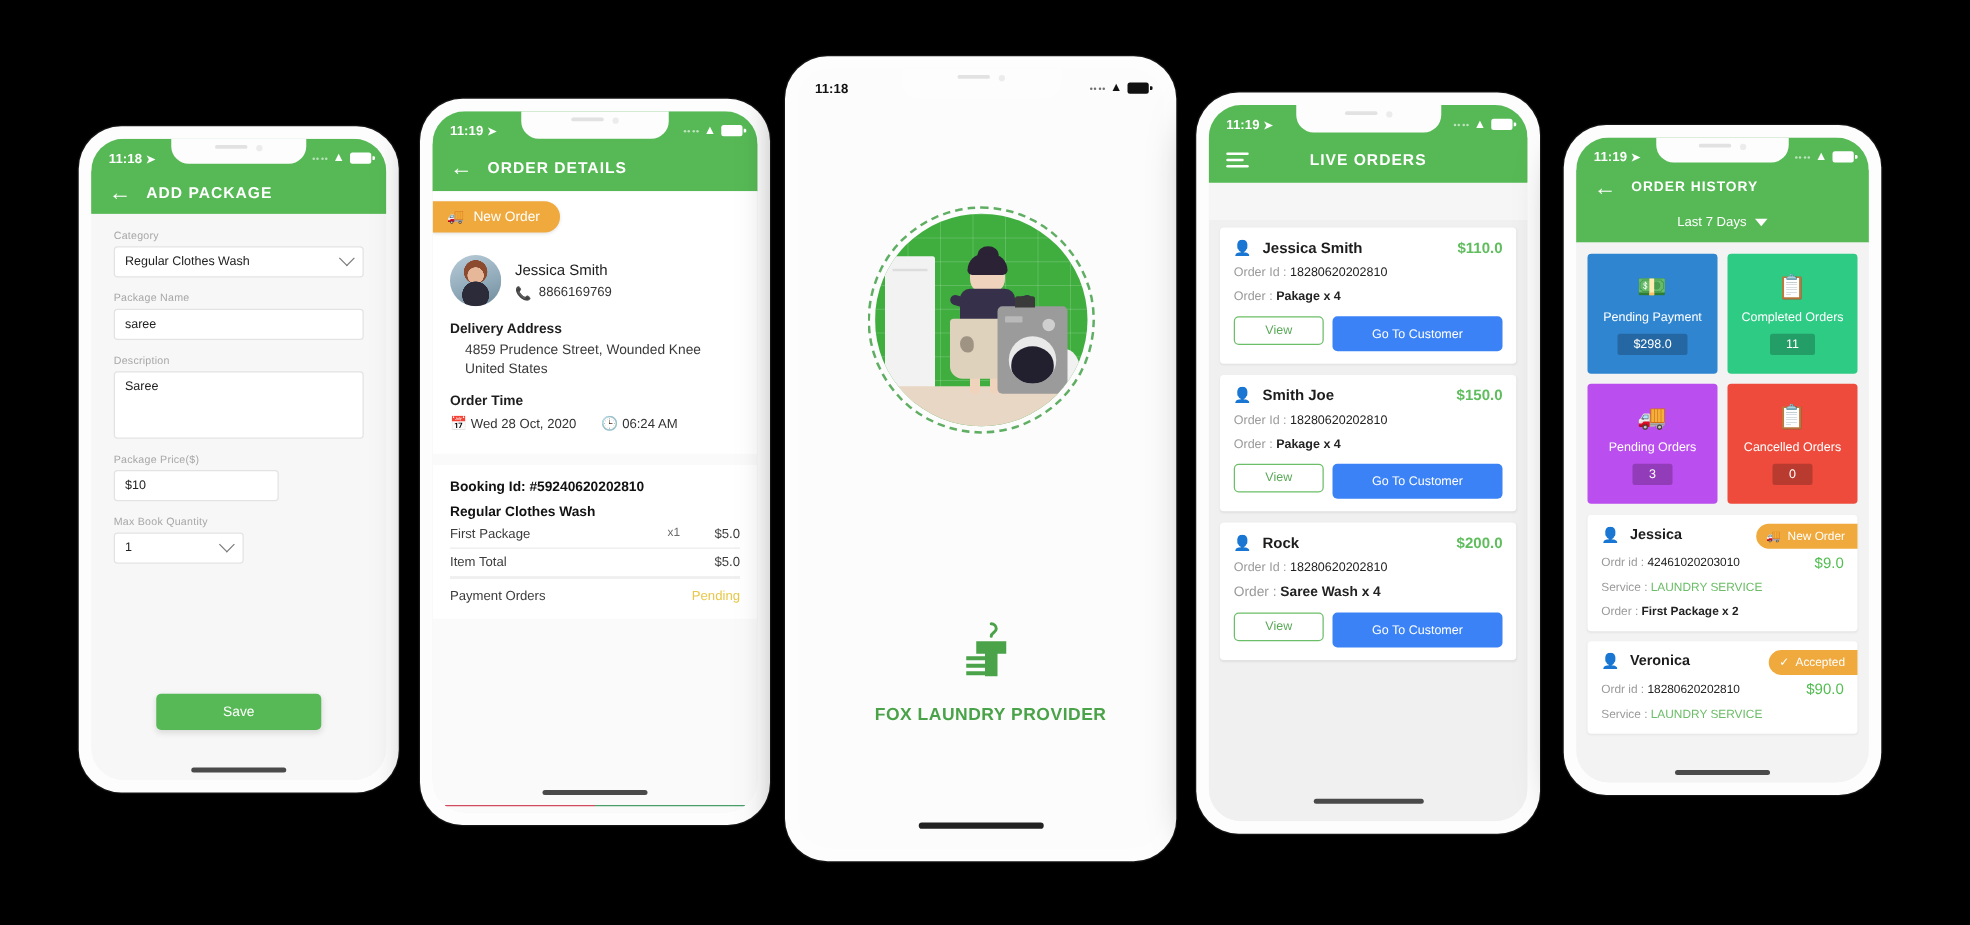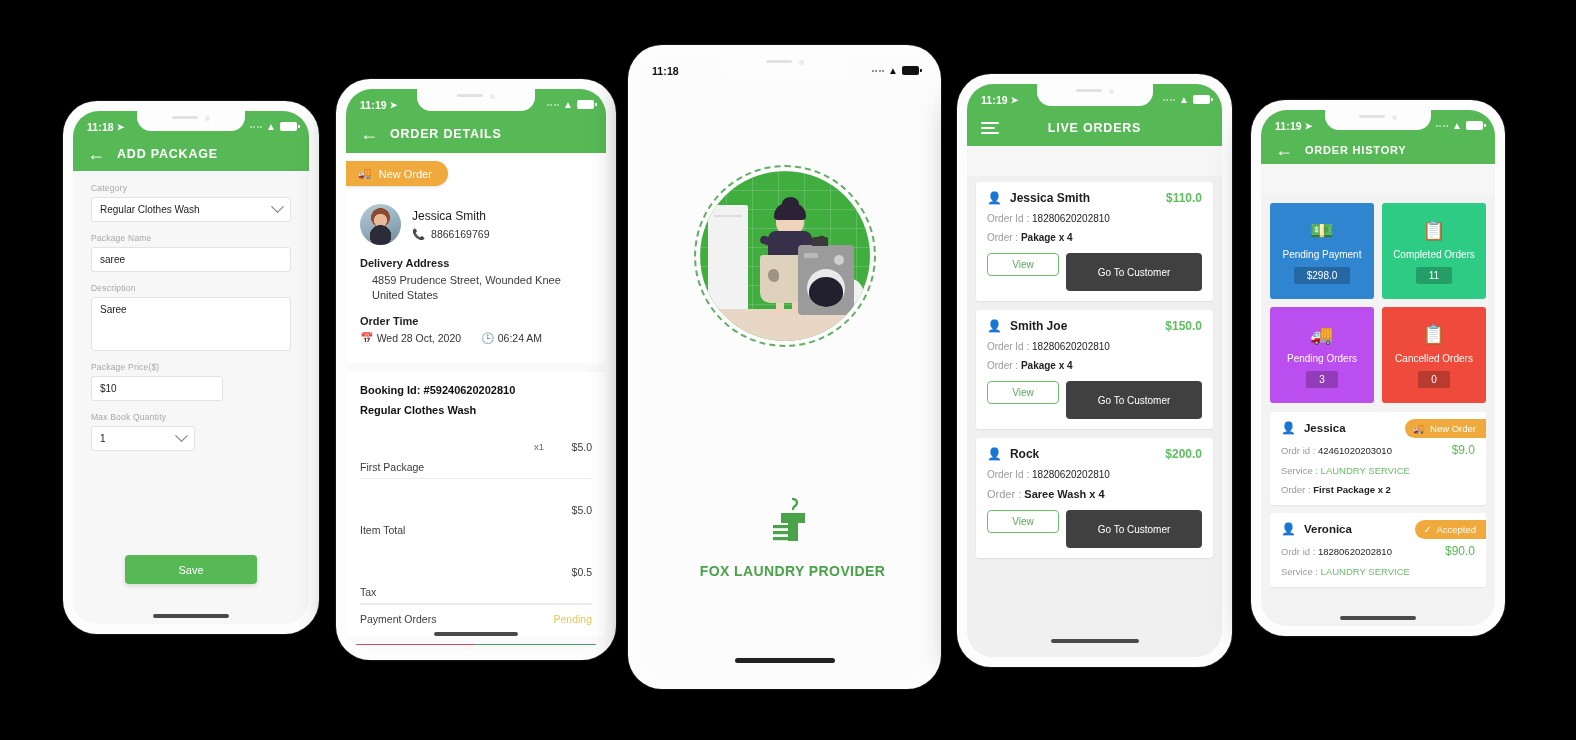--- a/index.html
+++ b/index.html
@@ -154,21 +154,21 @@
   .od-text { font-size: 11px; color: #3a3a3a; margin-top: 4px; line-height: 1.35; margin-left: 12px; }
   .od-meta { display: flex; align-items: center; gap: 20px; margin-top: 5px; font-size: 10.5px; color: #333; }
   .od-meta span.ic { font-size: 11px; color: #6f6f6f; }
   .bill { margin-top: 9px; background: #fff; padding: 12px 14px 4px 14px; }
   .bill .bid { font-size: 11px; font-weight: bold; color: #111; }
   .bill .cat { font-size: 11px; font-weight: bold; color: #111; margin-top: 8px; }
   .bl {
     display: flex; align-items: center; font-size: 10.5px; color: #3c3c3c;
     padding: 5px 0;
   }
-  .bl .n { flex: 1; margin-top: 40px; }
+  .bl .n { flex: 1; }
   .bl .q { width: 40px; text-align: right; color: #6c6c6c; font-size: 9.5px; }
   .bl .v { width: 48px; text-align: right; }
   .bl.total { font-weight: bold; color: #111; }
   .hr { height: 1px; background: #ececec; }
   .pay { display: flex; align-items: center; justify-content: space-between; font-size: 10.5px; color: #3c3c3c; padding: 8px 0; }
   .pending { color: #e8c84a; }
   .sb-strip { position: absolute; left: 10px; right: 10px; bottom: 5px; height: 1.5px; display: flex; }
   .sb-strip i:nth-child(1){ flex: 1; background: #d34a5e; }
   .sb-strip i:nth-child(2){ flex: 1; background: #4a9e6a; }
 
@@ -242,21 +242,21 @@
   .lo-amt { font-size: 12px; font-weight: bold; color: #5fbd5d; }
   .lo-line { font-size: 10px; color: #9a9a9a; margin-top: 8px; }
   .lo-line b { color: #222; font-weight: normal; }
   .lo-line.bold b { font-weight: bold; }
   .lo-btns { display: flex; gap: 7px; margin-top: 10px; }
   .btn-out {
     flex: 0 0 72px; height: 23px; border: 1px solid #6cbf68; color: #5aa957;
     border-radius: 4px; font-size: 10px; display:flex; align-items:center; justify-content:center;
   }
   .btn-fill {
-    flex: 1; height: 38px; background: #404040; color: #fff;
+    flex: 1; height: 28px; background: #3b82f6; color: #fff;
     border-radius: 4px; font-size: 10px; display:flex; align-items:center; justify-content:center;
   }
   .uicon { color: #6a6a6a; font-size: 12px; }
 
   
   #p5 { left: 1251px; top: 100px; width: 254px; height: 536px; }
   #p5 .notch { width: 106px; height: 20px; }
   #p5 .homebar { width: 76px; }
   .subbar { background: #57b956; text-align: center; padding: 4px 0 8px 0; }
   .subbar .pill { color: #fff; font-size: 10.5px; display: inline-flex; align-items: center; gap: 7px; }
@@ -416,24 +416,20 @@
           <div class="cat">Regular Clothes Wash</div>
           <div class="bl">
             <span class="n">First Package</span>
             <span class="q">x1</span>
             <span class="v">$5.0</span>
           </div>
           <div class="hr"></div>
           <div class="bl">
             <span class="n">Item Total</span>
             <span class="v">$5.0</span>
-          </div>
-          <div class="bl">
-            <span class="n">Tax</span>
-            <span class="v">$0.5</span>
           </div>
           <div class="hr"></div>
           <div class="hr"></div>
           <div class="pay">
             <span>Payment Orders</span>
             <span class="pending">Pending</span>
           </div>
         </div>
       </div>
       <div class="sb-strip">
@@ -624,20 +620,26 @@
                 <i></i>
               </span>
             <span class="wifi">▲</span>
             <span class="batt"></span>
           </div>
         </div>
         <div class="appbar" style="height:28px;">
           <span class="back">←</span>
           <span class="title" style="font-size:11px;">ORDER HISTORY</span>
         </div>
+        <div class="subbar">
+          <span class="pill">
+            <span>Last 7 Days</span>
+            <span class="caret-d"></span>
+          </span>
+        </div>
       </div>
 
       <div class="content" style="top:84px; background:#f3f3f3;">
         <div class="tiles">
           <div class="tile" style="background:#2f85d0;">
             <span class="t-ic">💵</span>
             <span class="t-lb">Pending Payment</span>
             <span class="t-v">$298.0</span>
           </div>
           <div class="tile" style="background:#2ecb84;">

